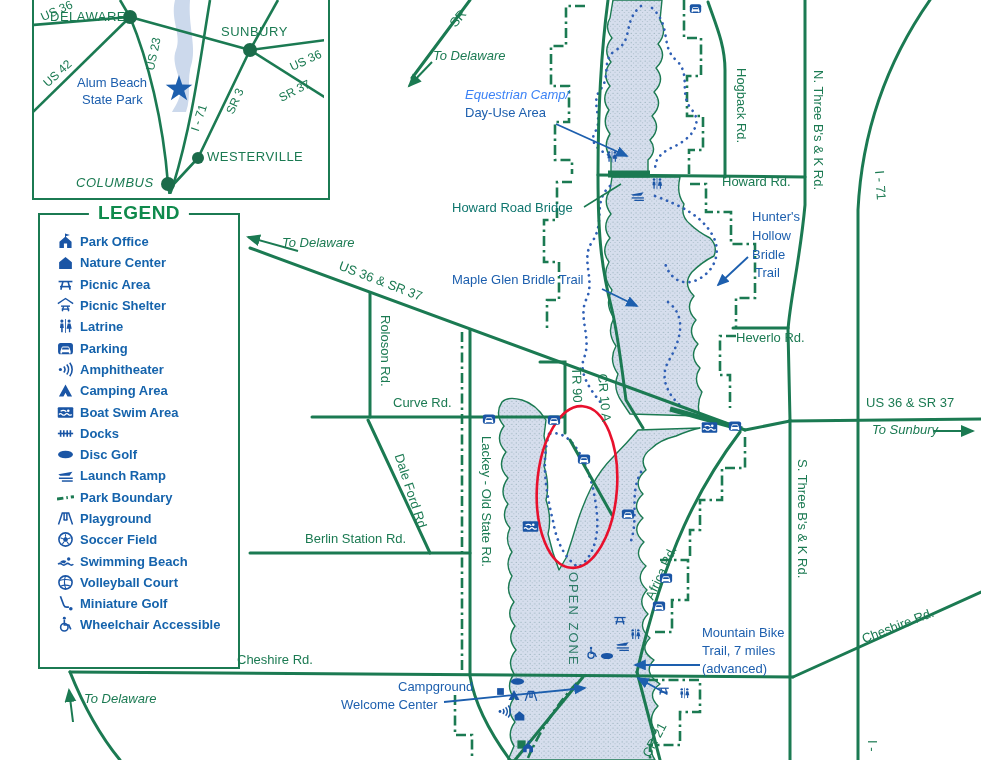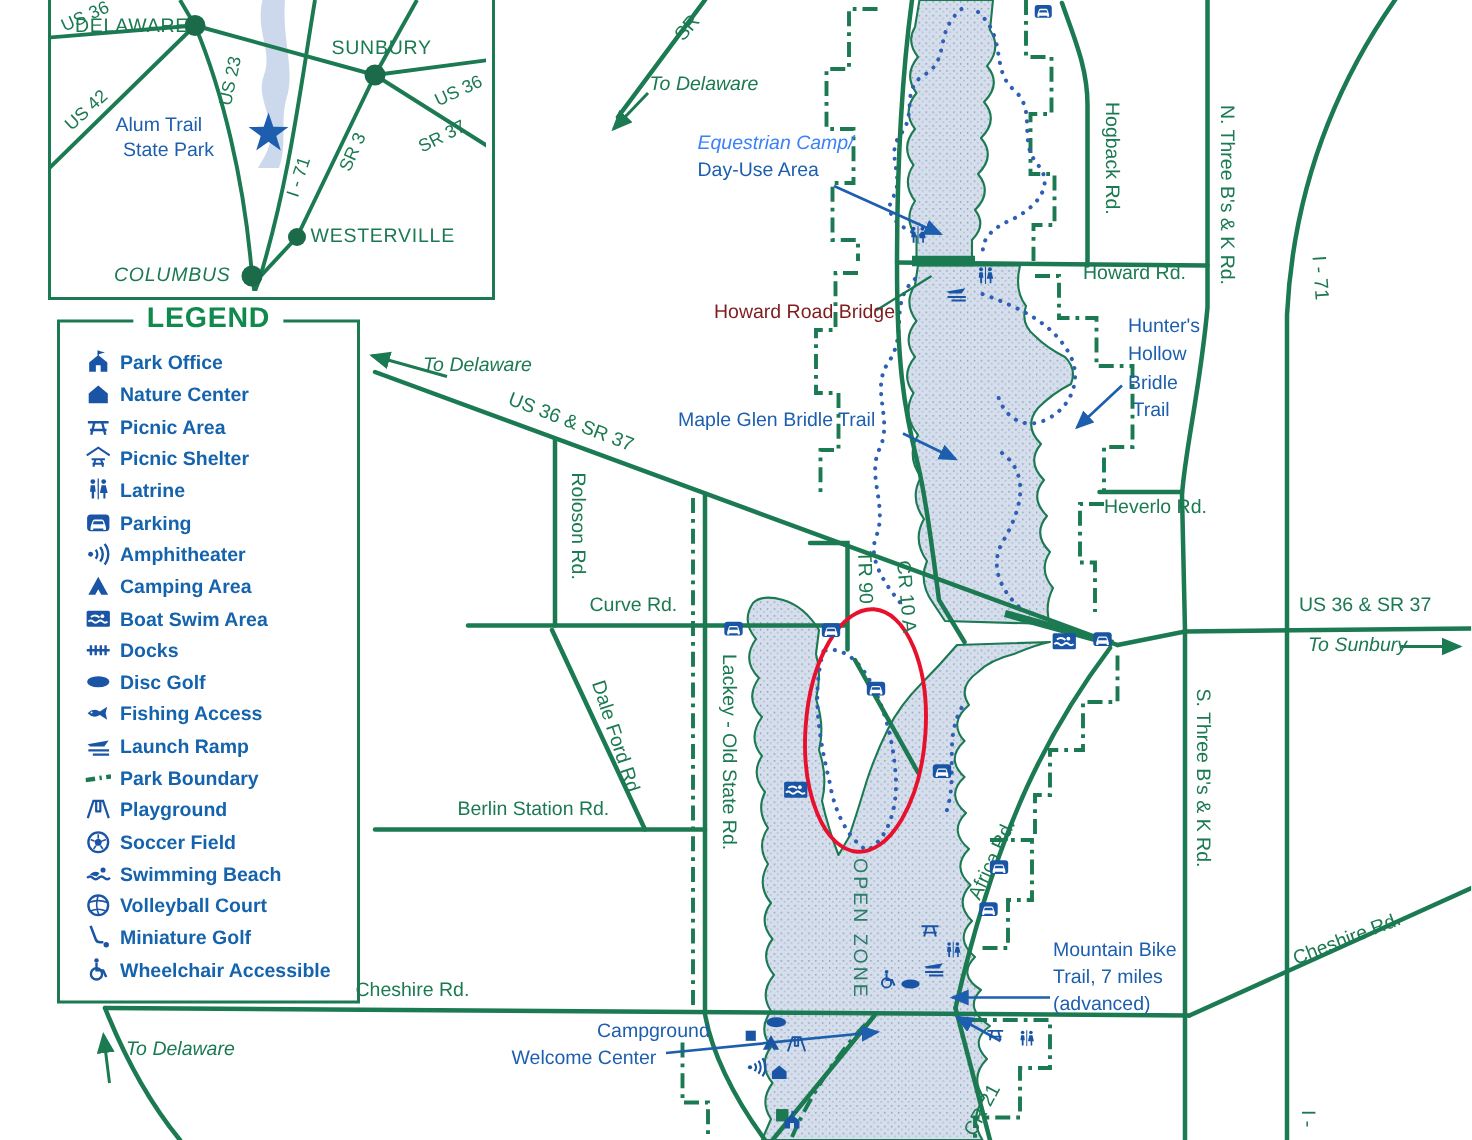--- a/index.html
+++ b/index.html
@@ -149,29 +149,20 @@
           <span class="legend-ic">
             <svg width="17" height="17" viewBox="0 0 16 16">
               <ellipse cx="8" cy="8" rx="7" ry="3.5" fill="#1a55a5"></ellipse>
             </svg>
           </span>
           <span class="legend-lb">Disc Golf</span>
         </div>
         <div class="legend-row">
           <span class="legend-ic">
             <svg width="17" height="17" viewBox="0 0 16 16">
-              <path d="M1.3 8Q5 4.3 9 6.9l4.6-3-1 4.1 1 4.1-4.6-3Q5 11.7 1.3 8z" fill="#1a55a5"></path>
-              <circle cx="3.8" cy="7.5" r=".6" fill="#fff"></circle>
-            </svg>
-          </span>
-          <span class="legend-lb">Fishing Access</span>
-        </div>
-        <div class="legend-row">
-          <span class="legend-ic">
-            <svg width="17" height="17" viewBox="0 0 16 16">
               <path d="M1.3 6.8 14.5 4.4 11.8 8.2H3z" fill="#1a55a5"></path>
               <g stroke="#1a55a5" stroke-width="1.4" fill="none">
                 <path d="M1.8 10.6h13"></path>
                 <path d="M4.6 13.2h10.2"></path>
               </g>
             </svg>
           </span>
           <span class="legend-lb">Launch Ramp</span>
         </div>
         <div class="legend-row">
@@ -379,21 +370,21 @@
 </svg>
 
 <div id="labels-layer">
       <span class="maplabel" style="left: 433px; top: 49px; color: rgb(27, 122, 82); font-size: 13px; font-style: italic;">To Delaware</span>
       <span class="maplabel" style="left: 282px; top: 236px; color: rgb(27, 122, 82); font-size: 13px; font-style: italic;">To Delaware</span>
       <span class="maplabel" style="left: 84px; top: 692px; color: rgb(27, 122, 82); font-size: 13px; font-style: italic;">To Delaware</span>
       <span class="maplabel" style="left: 872px; top: 423px; color: rgb(27, 122, 82); font-size: 13px; font-style: italic;">To Sunbury</span>
       <span class="maplabel" style="left: 342px; top: 259px; color: rgb(27, 122, 82); font-size: 13px; transform: rotate(21deg);">US 36 &amp; SR 37</span>
       <span class="maplabel" style="left: 866px; top: 396px; color: rgb(27, 122, 82); font-size: 13px;">US 36 &amp; SR 37</span>
       <span class="maplabel" style="left: 722px; top: 175px; color: rgb(27, 122, 82); font-size: 13px;">Howard Rd.</span>
-      <span class="maplabel" style="left: 476px; top: 201px; color: #7f1d1d; font-size: 13px;">Howard Road Bridge</span>
+      <span class="maplabel" style="left: 452px; top: 201px; color: #0f766e; font-size: 13px;">Howard Road Bridge</span>
       <span class="maplabel" style="left: 748px; top: 68px; color: rgb(27, 122, 82); font-size: 13px; transform: rotate(90deg);">Hogback Rd.</span>
       <span class="maplabel" style="left: 825px; top: 70px; color: rgb(27, 122, 82); font-size: 13px; transform: rotate(90deg);">N. Three B's &amp; K Rd.</span>
       <span class="maplabel" style="left: 886px; top: 170px; color: rgb(27, 122, 82); font-size: 13px; transform: rotate(86deg);">I - 71</span>
       <span class="maplabel" style="left: 736px; top: 331px; color: rgb(27, 122, 82); font-size: 13px;">Heverlo Rd.</span>
       <span class="maplabel" style="left: 392px; top: 315px; color: rgb(27, 122, 82); font-size: 13px; transform: rotate(90deg);">Roloson Rd.</span>
       <span class="maplabel" style="left: 393px; top: 396px; color: rgb(27, 122, 82); font-size: 13px;">Curve Rd.</span>
       <span class="maplabel" style="left: 405px; top: 452px; color: rgb(27, 122, 82); font-size: 13px; transform: rotate(72deg);">Dale Ford Rd.</span>
       <span class="maplabel" style="left: 493px; top: 436px; color: rgb(27, 122, 82); font-size: 13px; transform: rotate(90deg);">Lackey - Old State Rd.</span>
       <span class="maplabel" style="left: 583px; top: 367px; color: rgb(27, 122, 82); font-size: 13px; transform: rotate(88deg);">TR 90</span>
       <span class="maplabel" style="left: 609px; top: 373px; color: rgb(27, 122, 82); font-size: 13px; transform: rotate(85deg);">CR 10 A</span>
@@ -415,21 +406,21 @@
       <span class="maplabel" style="left: 755px; top: 266px; color: rgb(29, 95, 174); font-size: 13px;">Trail</span>
       <span class="maplabel" style="left: 702px; top: 626px; color: rgb(29, 95, 174); font-size: 13px;">Mountain Bike</span>
       <span class="maplabel" style="left: 702px; top: 644px; color: rgb(29, 95, 174); font-size: 13px;">Trail, 7 miles</span>
       <span class="maplabel" style="left: 702px; top: 662px; color: rgb(29, 95, 174); font-size: 13px;">(advanced)</span>
       <span class="maplabel" style="left: 358px; top: 680px; color: rgb(29, 95, 174); font-size: 13px; margin-left: 40px;">Campground</span>
       <span class="maplabel" style="left: 341px; top: 698px; color: rgb(29, 95, 174); font-size: 13px;">Welcome Center</span>
       <span class="maplabel" style="left: 50px; top: 10px; color: rgb(27, 122, 82); font-size: 13px; letter-spacing: 0.5px;">DELAWARE</span>
       <span class="maplabel" style="left: 221px; top: 25px; color: rgb(27, 122, 82); font-size: 13px; letter-spacing: 0.5px;">SUNBURY</span>
       <span class="maplabel" style="left: 207px; top: 150px; color: rgb(27, 122, 82); font-size: 13px; letter-spacing: 0.5px;">WESTERVILLE</span>
       <span class="maplabel" style="left: 76px; top: 176px; color: rgb(27, 122, 82); font-size: 13px; letter-spacing: 0.5px; font-style: italic;">COLUMBUS</span>
-      <span class="maplabel" style="left: 77px; top: 76px; color: rgb(29, 95, 174); font-size: 13px;">Alum Trail</span>
+      <span class="maplabel" style="left: 77px; top: 76px; color: rgb(29, 95, 174); font-size: 13px;">Alum Beach</span>
       <span class="maplabel" style="left: 82px; top: 93px; color: rgb(29, 95, 174); font-size: 13px;">State Park</span>
       <span class="maplabel" style="left: 41px; top: 80px; color: rgb(27, 122, 82); font-size: 12px; transform: rotate(-42deg);">US 42</span>
       <span class="maplabel" style="left: 144px; top: 69px; color: rgb(27, 122, 82); font-size: 12px; transform: rotate(-78deg);">US 23</span>
       <span class="maplabel" style="left: 189px; top: 129px; color: rgb(27, 122, 82); font-size: 12px; transform: rotate(-72deg);">I - 71</span>
       <span class="maplabel" style="left: 224px; top: 111px; color: rgb(27, 122, 82); font-size: 12px; transform: rotate(-66deg);">SR 3</span>
       <span class="maplabel" style="left: 277px; top: 93px; color: rgb(27, 122, 82); font-size: 12px; transform: rotate(-27deg);">SR 37</span>
       <span class="maplabel" style="left: 288px; top: 62px; color: rgb(27, 122, 82); font-size: 12px; transform: rotate(-25deg);">US 36</span>
       <span class="maplabel" style="left: 39px; top: 12px; color: rgb(27, 122, 82); font-size: 12px; transform: rotate(-24deg);">US 36</span>
     </div>
 <div id="markers-layer">

